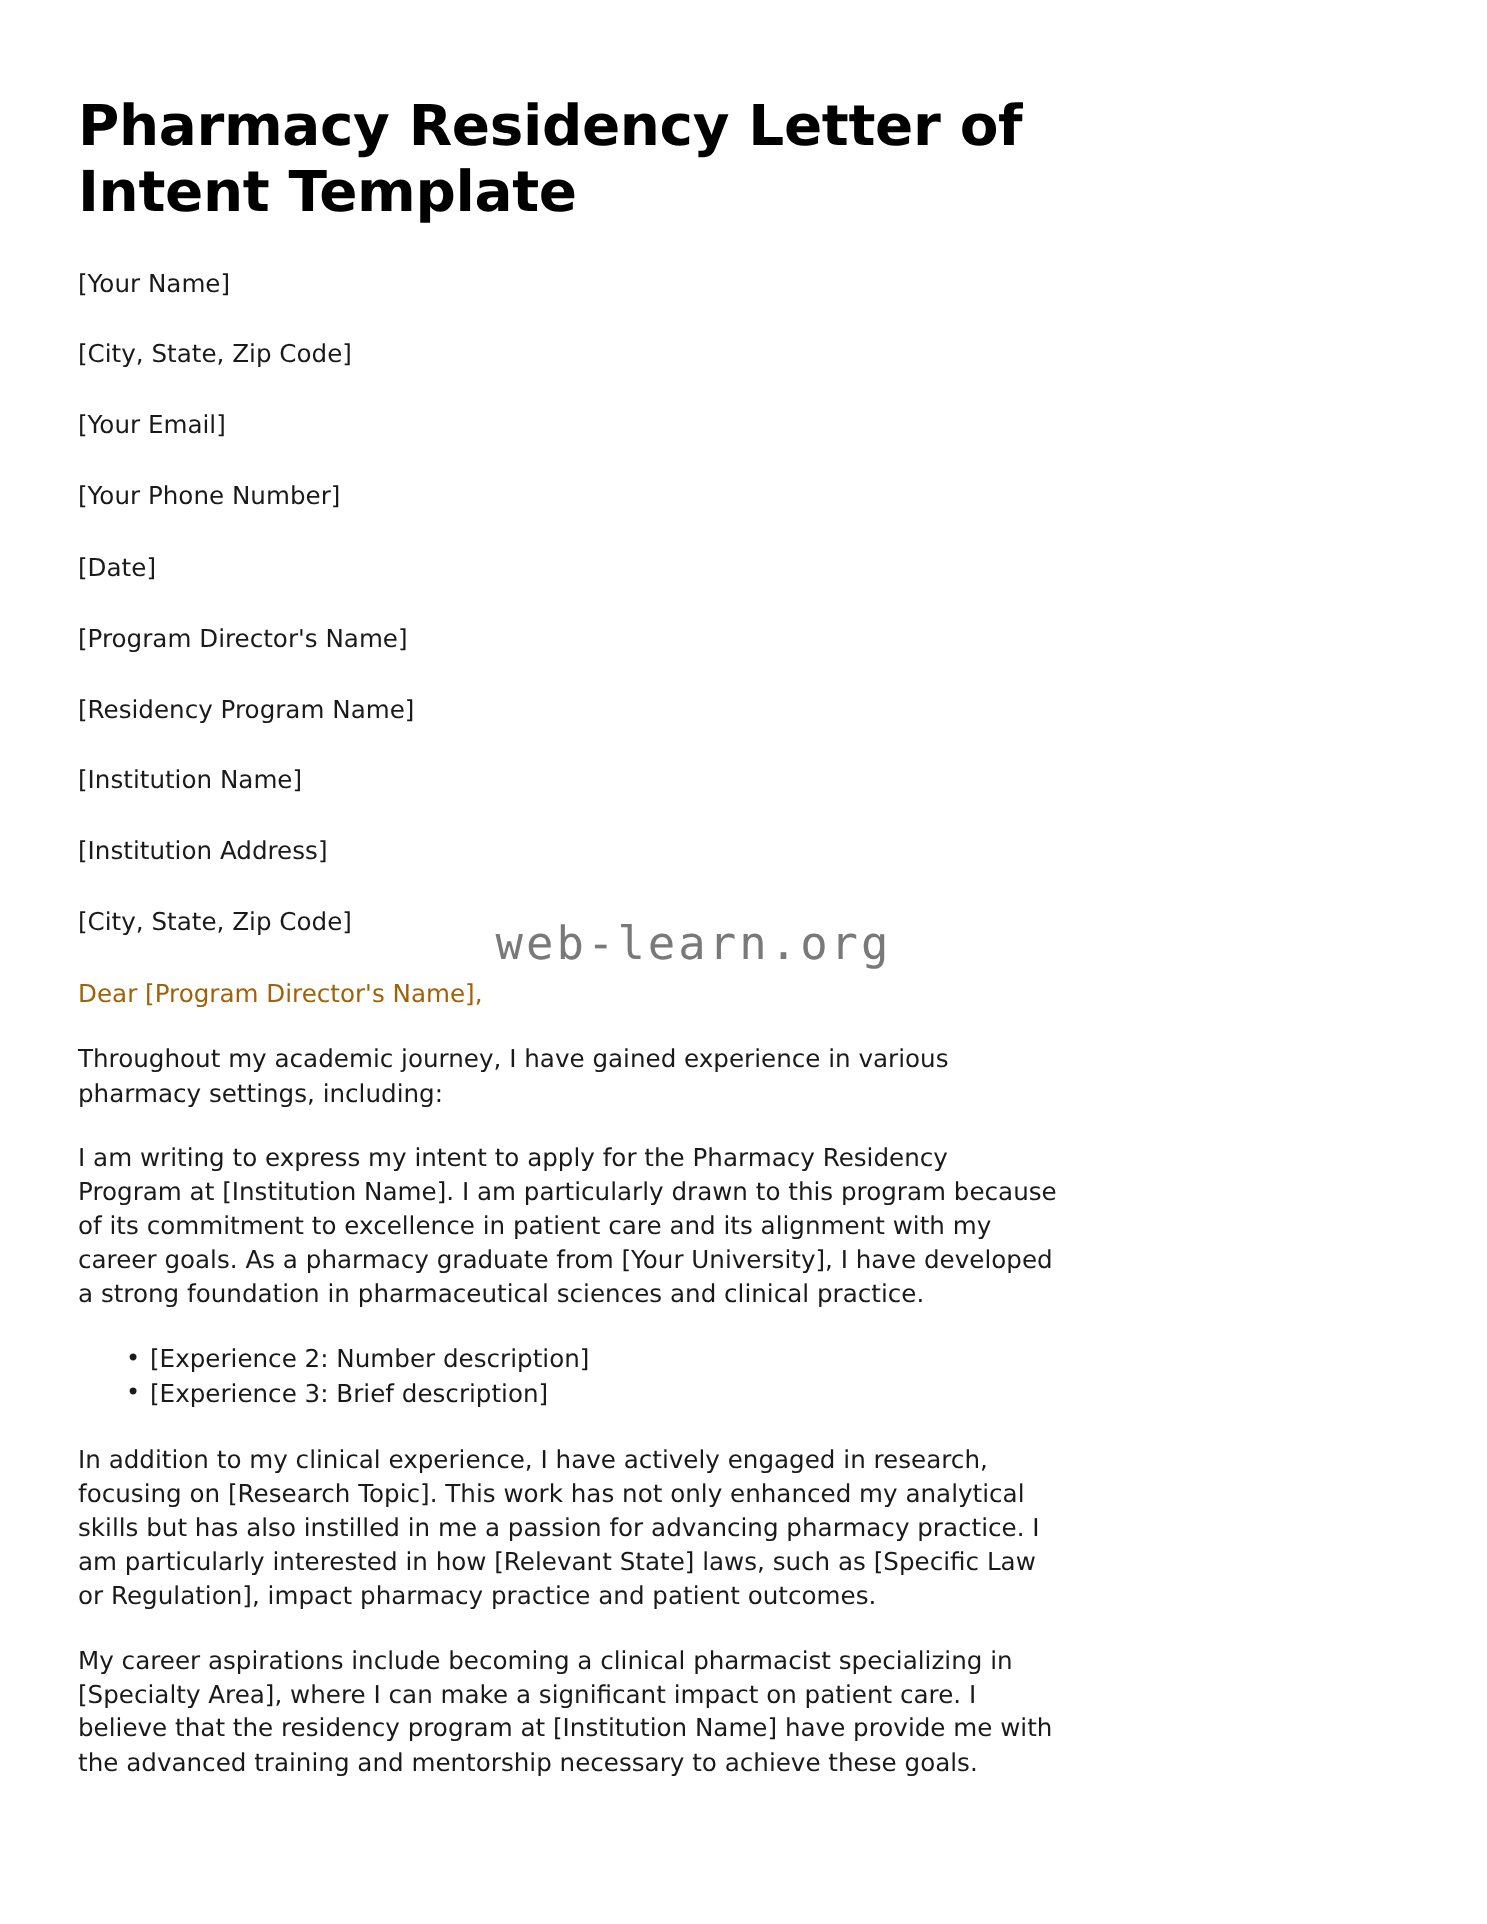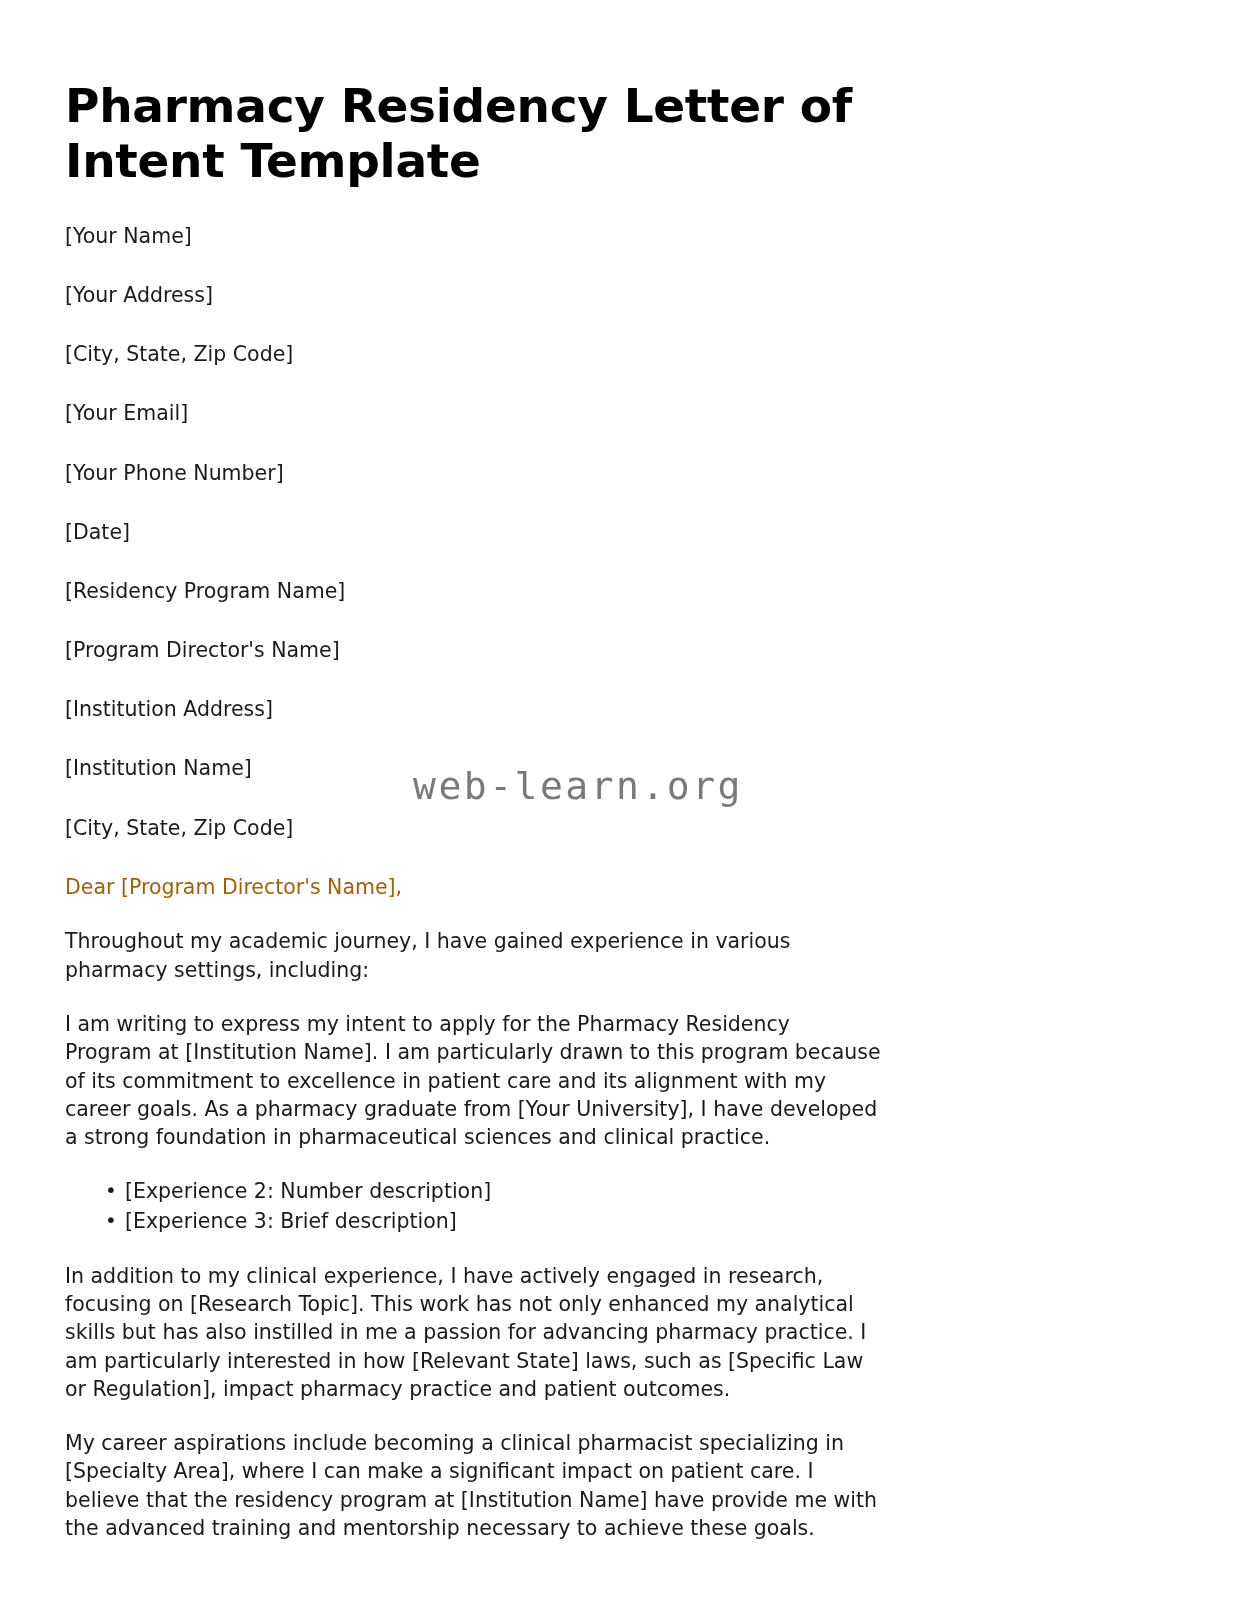--- a/index.html
+++ b/index.html
@@ -98,30 +98,29 @@
   }
 </style>
 </head>
 <body>
 
 <div class="page">
 
   <h1 class="doc-title">Pharmacy Residency Letter of Intent Template</h1>
 
   <p class="field-line">[Your Name]</p>
-  <p class="field-line">[Your Address]</p>
   <p class="field-line">[City, State, Zip Code]</p>
   <p class="field-line">[Your Email]</p>
   <p class="field-line">[Your Phone Number]</p>
   <p class="field-line">[Date]</p>
 
+  <p class="field-line">[Program Director's Name]</p>
   <p class="field-line">[Residency Program Name]</p>
-  <p class="field-line">[Program Director's Name]</p>
+  <p class="field-line">[Institution Name]</p>
   <p class="field-line">[Institution Address]</p>
-  <p class="field-line">[Institution Name]</p>
   <p class="field-line">[City, State, Zip Code]</p>
 
   <p class="salutation">Dear [Program Director's Name],</p>
 
   <p class="body-para">Throughout my academic journey, I have gained experience in various pharmacy settings, including:</p>
 
   <p class="body-para">I am writing to express my intent to apply for the Pharmacy Residency Program at [Institution Name]. I am particularly drawn to this program because of its commitment to excellence in patient care and its alignment with my career goals. As a pharmacy graduate from [Your University], I have developed a strong foundation in pharmaceutical sciences and clinical practice.</p>
 
   <ul class="exp-list">
     <li>[Experience 2: Number description]</li>

